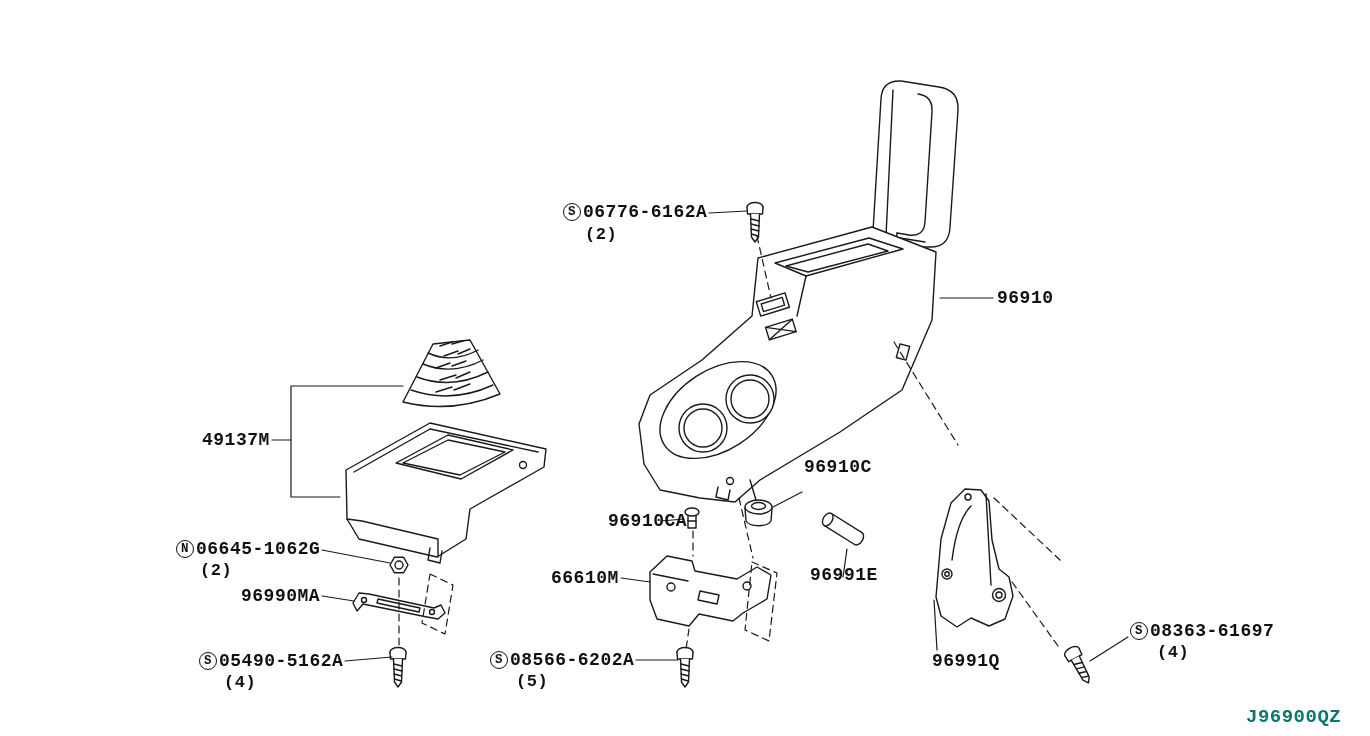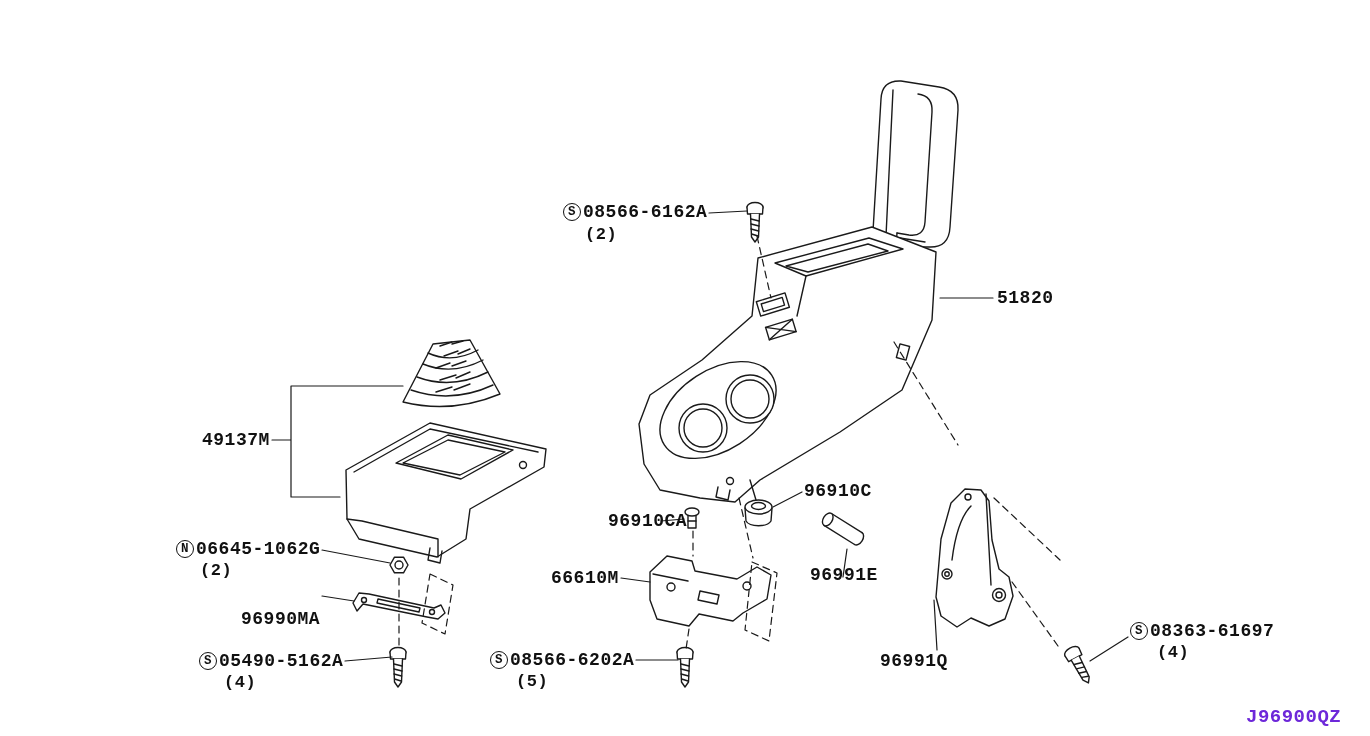--- a/index.html
+++ b/index.html
@@ -8,21 +8,21 @@
   .stage{position:absolute;left:0;top:0;width:1370px;height:736px;background:#fff;}
   svg{position:absolute;left:0;top:0;}
   .label{position:absolute;display:flex;align-items:center;gap:2px;
          font:700 18px "Liberation Mono", monospace;color:#111;
          letter-spacing:.5px;white-space:nowrap;line-height:1;}
   .qty{position:absolute;font:700 17px "Liberation Mono", monospace;color:#111;
        letter-spacing:.5px;white-space:nowrap;line-height:1;}
   .circ{display:inline-flex;width:18px;height:18px;border:1.6px solid #111;
         border-radius:50%;align-items:center;justify-content:center;
         font-size:12.5px;font-weight:700;flex:0 0 auto;box-sizing:border-box;}
-  .code{position:absolute;font:700 19px "Liberation Mono", monospace;color:#6d28d9;
+  .code{position:absolute;font:700 19px "Liberation Mono", monospace;color:#0f766e;
         letter-spacing:.5px;}
 </style>
 </head>
 <body>
 
 <div class="stage">
 
 <svg width="1370" height="736" viewBox="0 0 1370 736">
   <defs>
     <g id="screw">
@@ -173,39 +173,39 @@
       <path d="M 752 562 L 777 573 L 769 641 L 745 630 Z"></path>
       <path d="M 894 342 L 958 445"></path>
       <path d="M 994 498 L 1060 560"></path>
       <path d="M 1012 582 L 1058 646"></path>
     </g>
   </g>
 </svg>
 
 <div class="label" style="left:563px;top:203px">
   <span class="circ">S</span>
-  <span>08566-6162A</span>
+  <span>06776-6162A</span>
 </div>
 <div class="qty" style="left:585px;top:226px">(2)</div>
 
 <div class="label" style="left:997px;top:289px">
-  <span>51820</span>
+  <span>96910</span>
 </div>
 
 <div class="label" style="left:202px;top:431px">
   <span>49137M</span>
 </div>
 
 <div class="label" style="left:176px;top:540px">
   <span class="circ">N</span>
   <span>06645-1062G</span>
 </div>
 <div class="qty" style="left:200px;top:562px">(2)</div>
 
-<div class="label" style="left:241px;top:610px">
+<div class="label" style="left:241px;top:587px">
   <span>96990MA</span>
 </div>
 
 <div class="label" style="left:199px;top:652px">
   <span class="circ">S</span>
   <span>05490-5162A</span>
 </div>
 <div class="qty" style="left:224px;top:674px">(4)</div>
 
 <div class="label" style="left:608px;top:512px">
@@ -215,29 +215,29 @@
 <div class="label" style="left:551px;top:569px">
   <span>66610M</span>
 </div>
 
 <div class="label" style="left:490px;top:651px">
   <span class="circ">S</span>
   <span>08566-6202A</span>
 </div>
 <div class="qty" style="left:516px;top:673px">(5)</div>
 
-<div class="label" style="left:804px;top:482px">
+<div class="label" style="left:804px;top:458px">
   <span>96910C</span>
 </div>
 
 <div class="label" style="left:810px;top:566px">
   <span>96991E</span>
 </div>
 
-<div class="label" style="left:880px;top:652px">
+<div class="label" style="left:932px;top:652px">
   <span>96991Q</span>
 </div>
 
 <div class="label" style="left:1130px;top:622px">
   <span class="circ">S</span>
   <span>08363-61697</span>
 </div>
 <div class="qty" style="left:1157px;top:644px">(4)</div>
 
 <div class="code" style="left:1246px;top:706px">J96900QZ</div>

